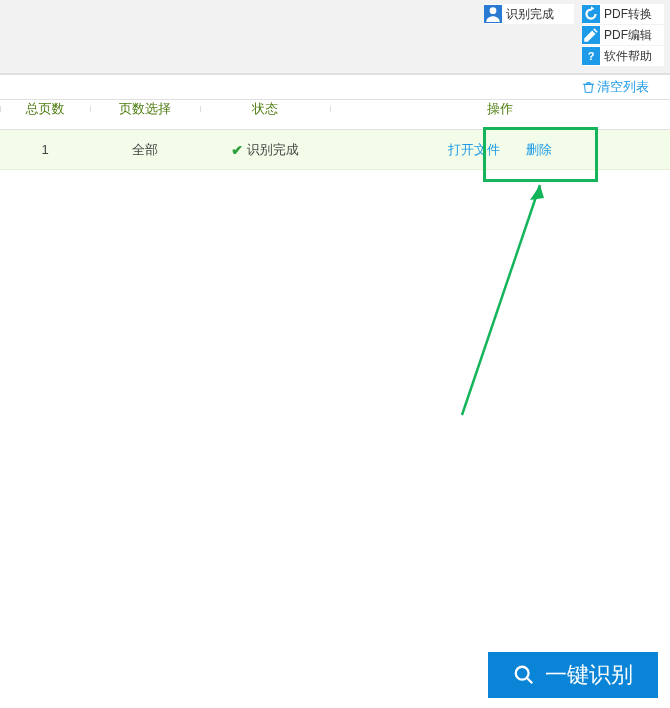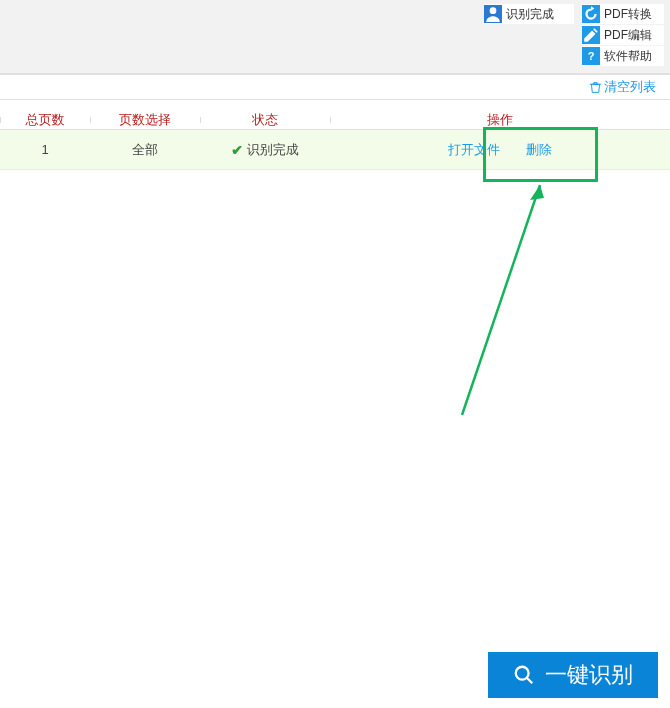--- a/index.html
+++ b/index.html
@@ -54,37 +54,37 @@
   .ic-edit { background: #1e9be8; }
   .ic-help { background: #1e9be8; }
   .clear-bar {
     height: 26px;
     background: #fff;
     border-top: 1px solid #e0e0e0;
     border-bottom: 1px solid #e0e0e0;
     display: flex;
     justify-content: flex-end;
     align-items: center;
-    padding-right: 14px;
+    padding-right: 21px;
   }
   .clear-link {
     color: #1e9be8;
     font-size: 13px;
     cursor: pointer;
     display: flex;
     align-items: center;
     gap: 2px;
   }
   .header-row {
     display: flex;
     height: 30px;
     background: #fff;
     border-bottom: 1px solid #e0e0e0;
-    align-items: flex-end;
-    color: #b91c1c;
+    align-items: flex-start;
+    color: #4d7c0f;
   }
   .header-row > div {
     text-align: center;
     position: relative;
   }
   .header-row > div::before {
     content: "";
     position: absolute;
     left: 0;
     top: 6px;

